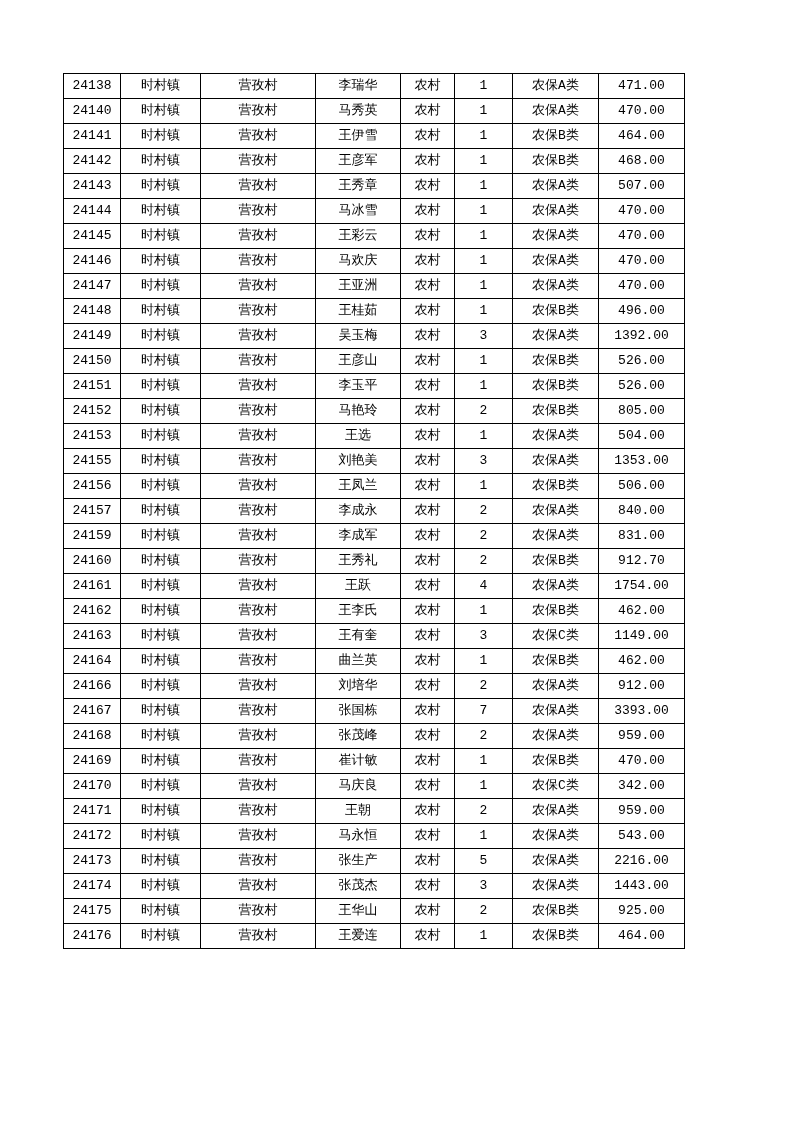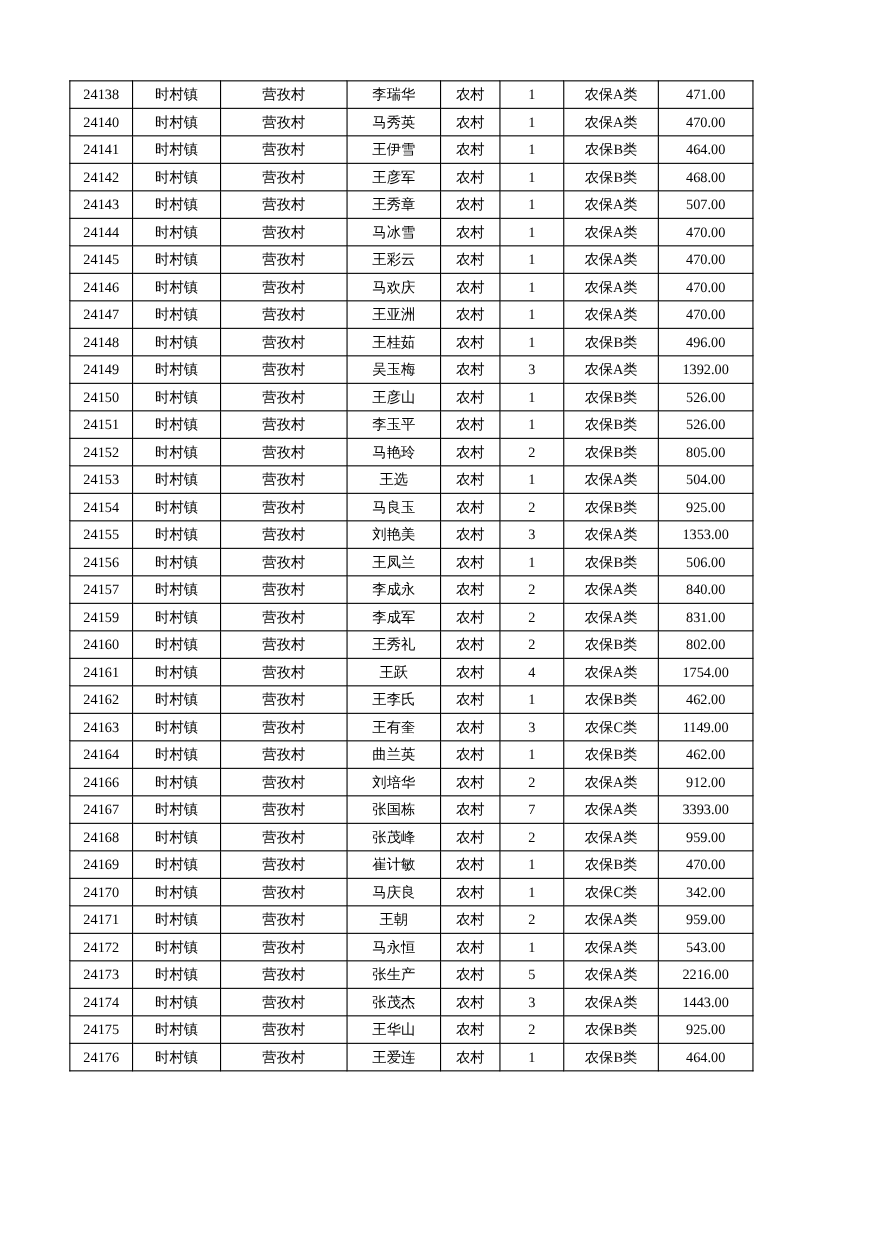--- a/index.html
+++ b/index.html
@@ -22,20 +22,21 @@
     width: 793px;
     height: 1122px;
     background: #ffffff;
   }
   table.records {
     position: absolute;
     left: 63px;
     top: 73px;
     border-collapse: collapse;
     table-layout: fixed;
+    font-family: Liberation Mono, monospace;
   }
   table.records td {
     border: 1px solid #000000;
     height: 24px;
     font-size: 13px;
     line-height: 24px;
     text-align: center;
     padding: 0;
     white-space: nowrap;
     overflow: hidden;
@@ -199,30 +200,20 @@
           <td class="col-id">24153</td>
           <td class="col-town">时村镇</td>
           <td class="col-village">营孜村</td>
           <td class="col-name">王选</td>
           <td class="col-residence">农村</td>
           <td class="col-persons">1</td>
           <td class="col-category">农保A类</td>
           <td class="col-amount">504.00</td>
         </tr>
         <tr>
-          <td class="col-id">24154</td>
-          <td class="col-town">时村镇</td>
-          <td class="col-village">营孜村</td>
-          <td class="col-name">马良玉</td>
-          <td class="col-residence">农村</td>
-          <td class="col-persons">2</td>
-          <td class="col-category">农保B类</td>
-          <td class="col-amount">925.00</td>
-        </tr>
-        <tr>
           <td class="col-id">24155</td>
           <td class="col-town">时村镇</td>
           <td class="col-village">营孜村</td>
           <td class="col-name">刘艳美</td>
           <td class="col-residence">农村</td>
           <td class="col-persons">3</td>
           <td class="col-category">农保A类</td>
           <td class="col-amount">1353.00</td>
         </tr>
         <tr>
@@ -256,21 +247,21 @@
           <td class="col-amount">831.00</td>
         </tr>
         <tr>
           <td class="col-id">24160</td>
           <td class="col-town">时村镇</td>
           <td class="col-village">营孜村</td>
           <td class="col-name">王秀礼</td>
           <td class="col-residence">农村</td>
           <td class="col-persons">2</td>
           <td class="col-category">农保B类</td>
-          <td class="col-amount">802.00</td>
+          <td class="col-amount">912.70</td>
         </tr>
         <tr>
           <td class="col-id">24161</td>
           <td class="col-town">时村镇</td>
           <td class="col-village">营孜村</td>
           <td class="col-name">王跃</td>
           <td class="col-residence">农村</td>
           <td class="col-persons">4</td>
           <td class="col-category">农保A类</td>
           <td class="col-amount">1754.00</td>

